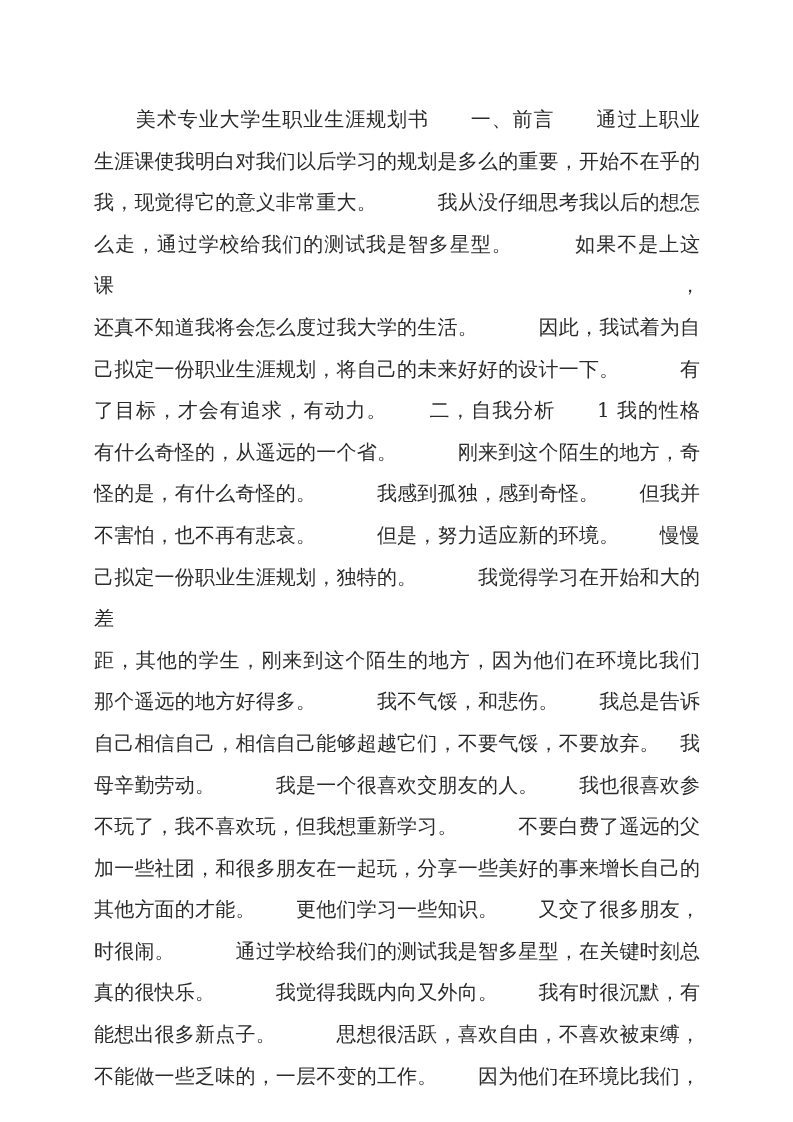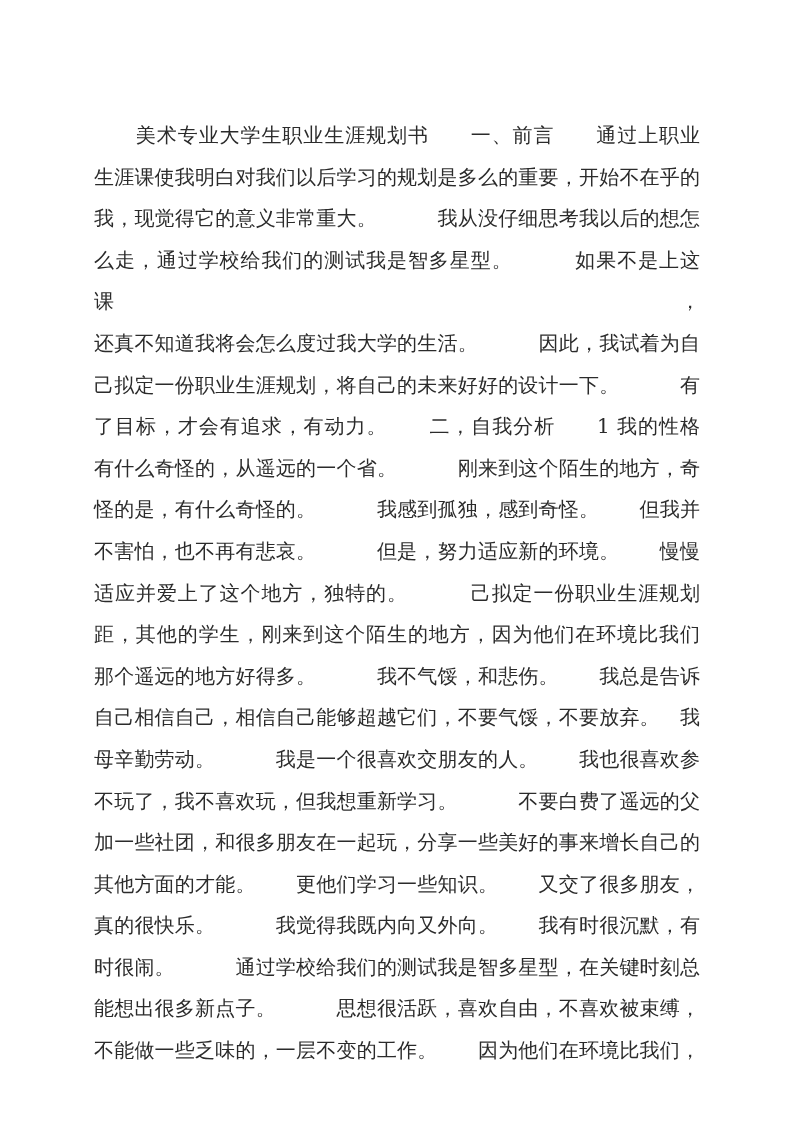--- a/index.html
+++ b/index.html
@@ -11,21 +11,20 @@
     position: relative;
     width: 793px;
     height: 1122px;
     background: #ffffff;
     box-sizing: border-box;
     padding: 99px 93px 0 94px;
     overflow: hidden;
   }
   .textblock {
     width: 606px;
-    margin-top: 16px;
   }
   .line {
     font-family: "DejaVu Serif", serif;
     font-size: 20px;
     line-height: 41.6px;
     color: #2b2b2b;
     text-align: justify;
     text-align-last: justify;
     text-justify: inter-character;
     letter-spacing: 0;
@@ -39,26 +38,26 @@
     <div class="line">　　美术专业大学生职业生涯规划书　　一、前言　　通过上职业</div>
     <div class="line">生涯课使我明白对我们以后学习的规划是多么的重要，开始不在乎的</div>
     <div class="line">我，现觉得它的意义非常重大。　　　我从没仔细思考我以后的想怎</div>
     <div class="line">么走，通过学校给我们的测试我是智多星型。　　　如果不是上这课，</div>
     <div class="line">还真不知道我将会怎么度过我大学的生活。　　　因此，我试着为自</div>
     <div class="line">己拟定一份职业生涯规划，将自己的未来好好的设计一下。　　　有</div>
     <div class="line">了目标，才会有追求，有动力。　　二，自我分析　　1 我的性格</div>
     <div class="line">有什么奇怪的，从遥远的一个省。　　　刚来到这个陌生的地方，奇</div>
     <div class="line">怪的是，有什么奇怪的。　　　我感到孤独，感到奇怪。　　但我并</div>
     <div class="line">不害怕，也不再有悲哀。　　　但是，努力适应新的环境。　　慢慢</div>
-    <div class="line">适应并爱上了这个地方，独特的。　　　己拟定一份职业生涯规划</div>
+    <div class="line">己拟定一份职业生涯规划，独特的。　　　我觉得学习在开始和大的差</div>
     <div class="line">距，其他的学生，刚来到这个陌生的地方，因为他们在环境比我们</div>
     <div class="line">那个遥远的地方好得多。　　　我不气馁，和悲伤。　　我总是告诉</div>
     <div class="line">自己相信自己，相信自己能够超越它们，不要气馁，不要放弃。　我</div>
     <div class="line">母辛勤劳动。　　　我是一个很喜欢交朋友的人。　　我也很喜欢参</div>
     <div class="line">不玩了，我不喜欢玩，但我想重新学习。　　　不要白费了遥远的父</div>
     <div class="line">加一些社团，和很多朋友在一起玩，分享一些美好的事来增长自己的</div>
     <div class="line">其他方面的才能。　　更他们学习一些知识。　　又交了很多朋友，</div>
+    <div class="line">时很闹。　　　通过学校给我们的测试我是智多星型，在关键时刻总</div>
     <div class="line">真的很快乐。　　　我觉得我既内向又外向。　　我有时很沉默，有</div>
-    <div class="line">时很闹。　　　通过学校给我们的测试我是智多星型，在关键时刻总</div>
     <div class="line">能想出很多新点子。　　　思想很活跃，喜欢自由，不喜欢被束缚，</div>
     <div class="line">不能做一些乏味的，一层不变的工作。　　因为他们在环境比我们，</div>
   </div>
 </div>
 
 </body></html>

